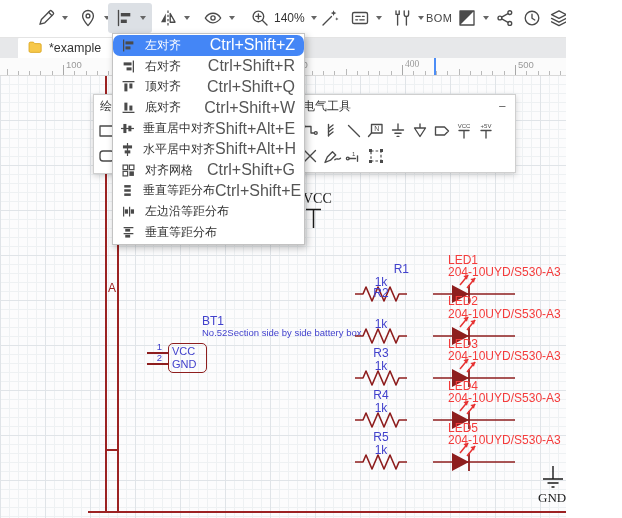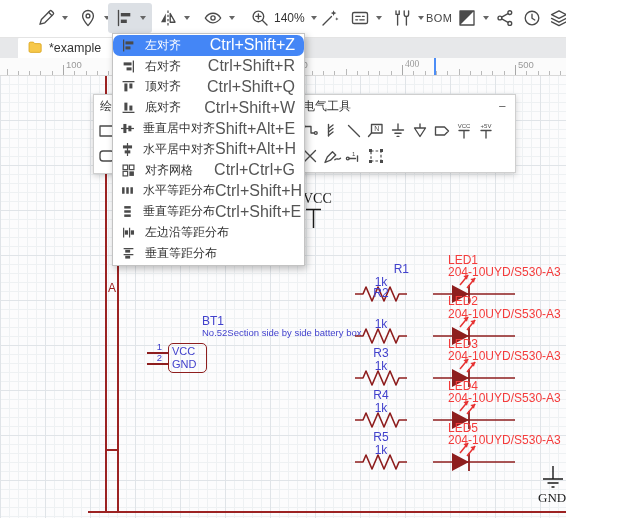--- a/index.html
+++ b/index.html
@@ -556,32 +556,21 @@
       <div class="mitem">
         <span class="micon">
           <svg width="13" height="13" viewBox="0 0 12 12">
             <rect x="1" y="1" width="4.2" height="4.2" fill="none" stroke="#4a4a4a" stroke-width="1.1"></rect>
             <rect x="6.8" y="1" width="4.2" height="4.2" fill="none" stroke="#4a4a4a" stroke-width="1.1"></rect>
             <rect x="1" y="6.8" width="4.2" height="4.2" fill="none" stroke="#4a4a4a" stroke-width="1.1"></rect>
             <rect x="6.8" y="6.8" width="4.2" height="4.2" fill="#4a4a4a"></rect>
           </svg>
         </span>
         <span class="mlabel">对齐网格</span>
-        <span class="mshortcut">Ctrl+Ctrl+G</span>
-      </div>
-      <div class="mitem">
-        <span class="micon">
-          <svg width="13" height="13" viewBox="0 0 12 12">
-            <rect x="1" y="3" width="2.3" height="6" fill="#4a4a4a"></rect>
-            <rect x="4.85" y="3" width="2.3" height="6" fill="#4a4a4a"></rect>
-            <rect x="8.7" y="3" width="2.3" height="6" fill="#4a4a4a"></rect>
-          </svg>
-        </span>
-        <span class="mlabel">水平等距分布</span>
-        <span class="mshortcut">Ctrl+Shift+H</span>
+        <span class="mshortcut">Ctrl+Shift+G</span>
       </div>
       <div class="mitem">
         <span class="micon">
           <svg width="13" height="13" viewBox="0 0 12 12">
             <rect x="3" y="1" width="6" height="2.3" fill="#4a4a4a"></rect>
             <rect x="3" y="4.85" width="6" height="2.3" fill="#4a4a4a"></rect>
             <rect x="3" y="8.7" width="6" height="2.3" fill="#4a4a4a"></rect>
           </svg>
         </span>
         <span class="mlabel">垂直等距分布</span>

